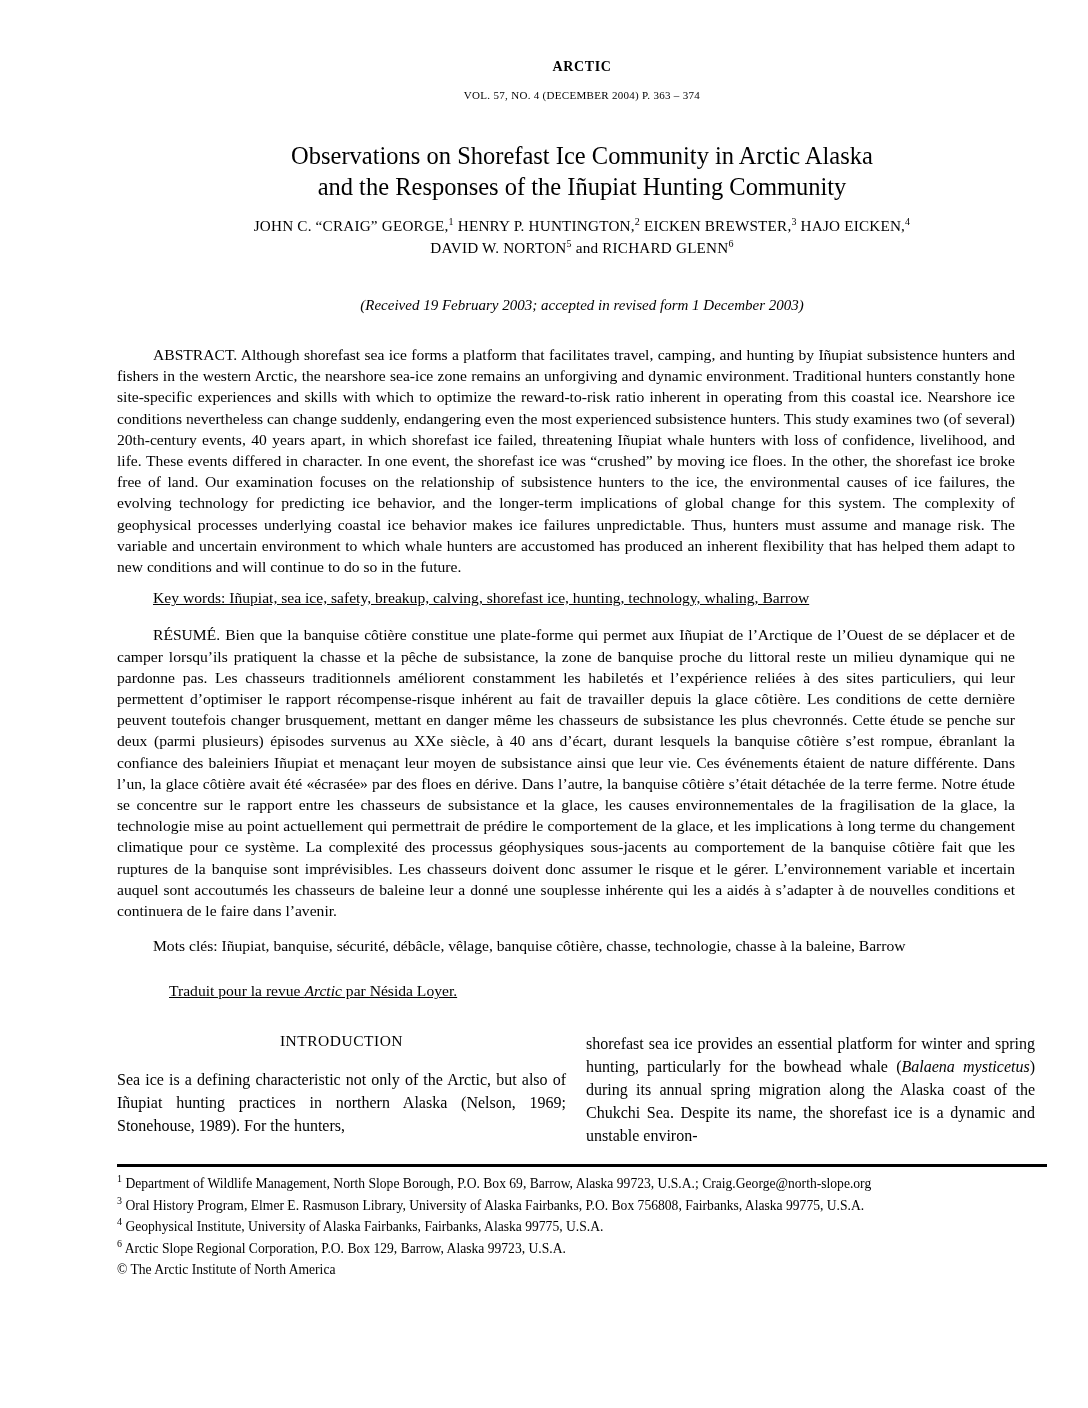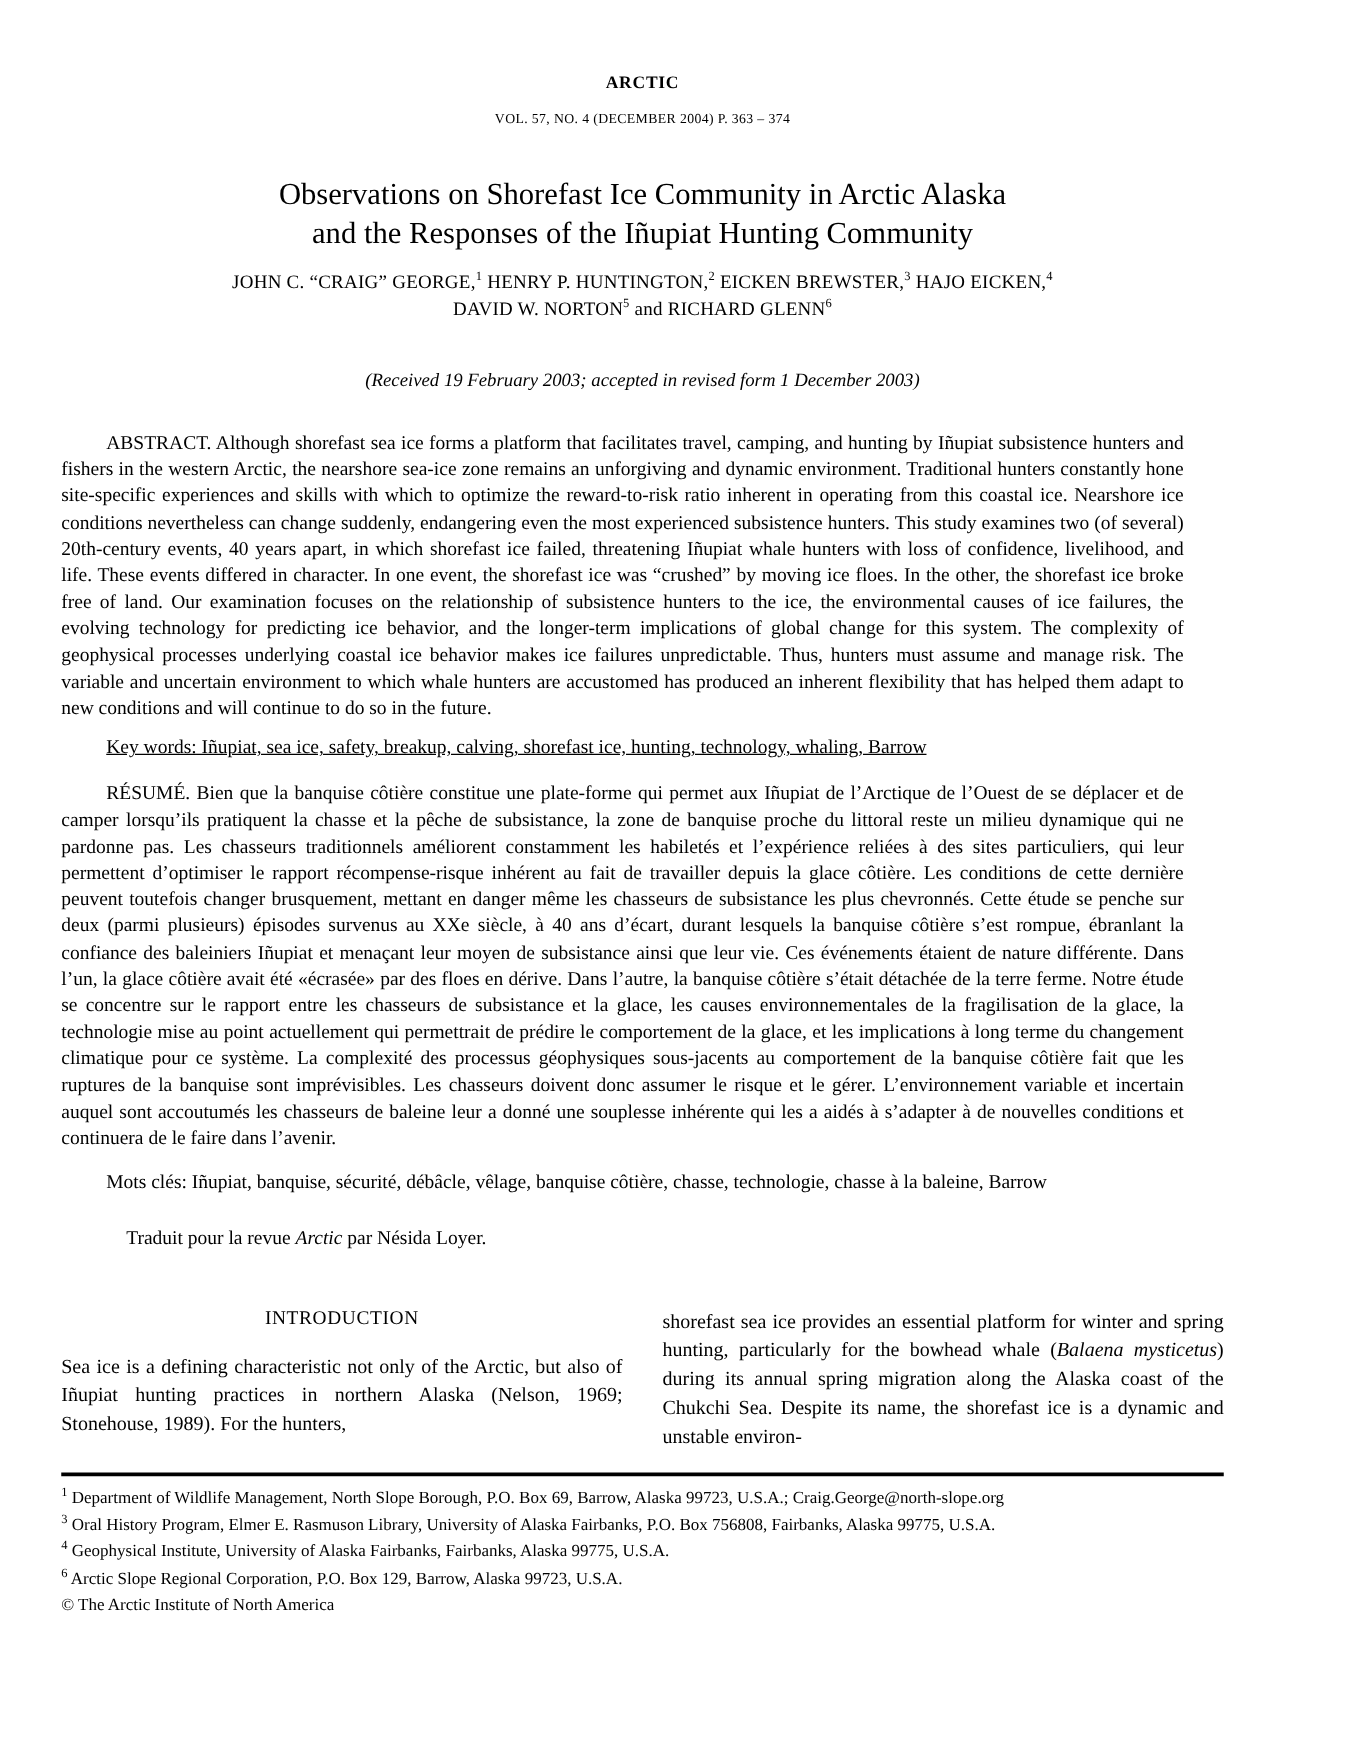--- a/index.html
+++ b/index.html
@@ -6,21 +6,21 @@
   html, body { background: #ffffff; }
   body {
     width: 1088px; height: 1408px;
     color: #000000;
     font-family: "Liberation Serif", serif;
     position: relative;
     overflow: hidden;
   }
   .page {
     width: 892px; height: 1408px;
-    padding: 58px 63px 0 49px; 
+    padding: 58px 63px 0 117px; 
   }
   .measure-narrow { width: 898px; }
 
   .journal-head { text-align: center; width: 930px; }
   .journal-name { font-size: 14px; font-weight: bold; letter-spacing: 0.6px; line-height: 17px; }
   .journal-issue { font-size: 11px; line-height: 17px; letter-spacing: 0.3px; margin-top: 12px; }
 
   .article-title {
     margin-top: 36px;
     width: 930px;
@@ -55,28 +55,29 @@
     line-height: 21.2px;
   }
   .indent { text-indent: 36px; }
   .keywords { margin-top: 10px; text-decoration: underline; }
   .resume { margin-top: 16px; }
   .mots { margin-top: 14px; }
   .traduit {
     margin-top: 26px;
     font-size: 15.6px;
     text-indent: 52px;
+    text-decoration: underline;
   }
   .italic { font-style: italic; }
 
   .columns {
-    margin-top: 46px;
+    margin-top: 32px;
     width: 930px;
     display: flex;
-    gap: 32px;
+    gap: 20px;
   }
   .col { width: 449px; }
   .col-text {
     text-align: justify;
     font-size: 16px;
     line-height: 23px;
   }
   .section-heading {
     text-align: center;
     font-size: 15.5px;

